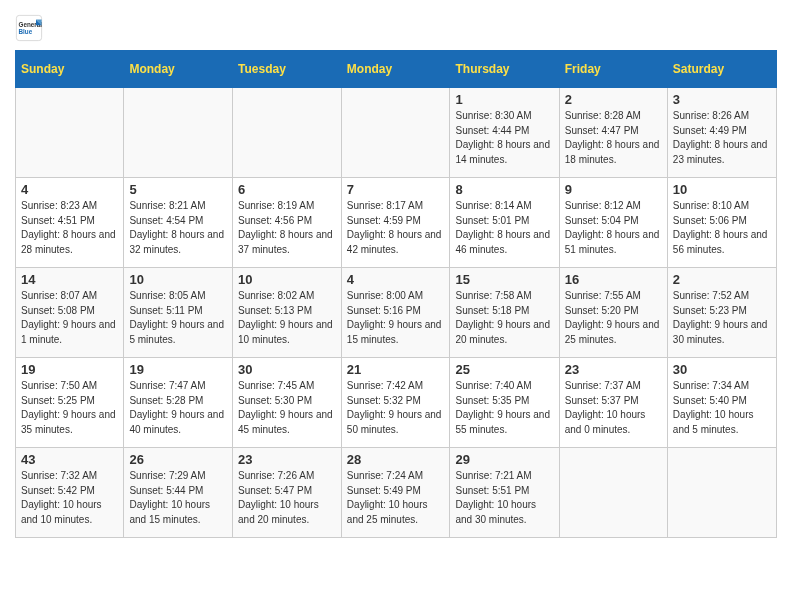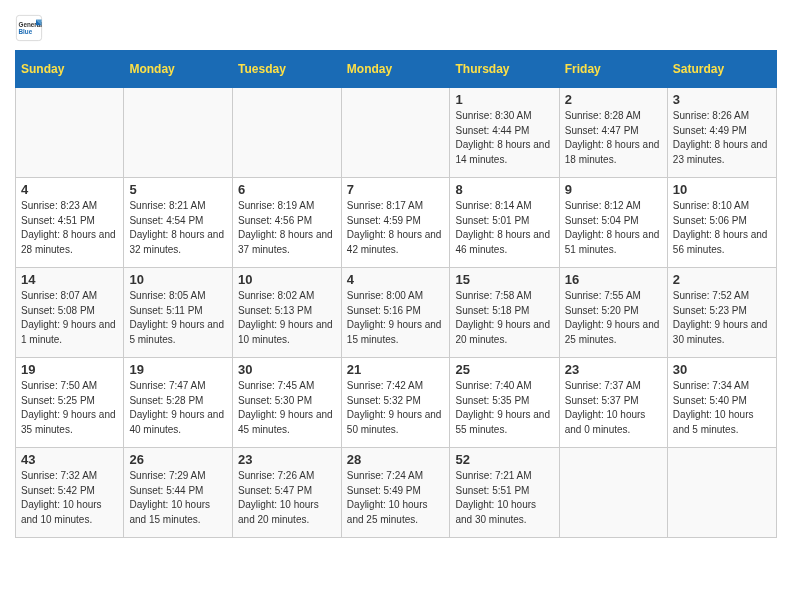--- a/index.html
+++ b/index.html
@@ -251,20 +251,20 @@
         </td>
         <td>
           <div class="day-num">23</div>
           <div class="day-info">Sunrise: 7:26 AM<br>Sunset: 5:47 PM<br>Daylight: 10 hours and 20 minutes.</div>
         </td>
         <td>
           <div class="day-num">28</div>
           <div class="day-info">Sunrise: 7:24 AM<br>Sunset: 5:49 PM<br>Daylight: 10 hours and 25 minutes.</div>
         </td>
         <td>
-          <div class="day-num">52</div>
+          <div class="day-num">29</div>
           <div class="day-info">Sunrise: 7:21 AM<br>Sunset: 5:51 PM<br>Daylight: 10 hours and 30 minutes.</div>
         </td>
         <td class="empty-cell"></td>
         <td class="empty-cell"></td>
       </tr>
     </tbody>
 </table>
 
 </body></html>

